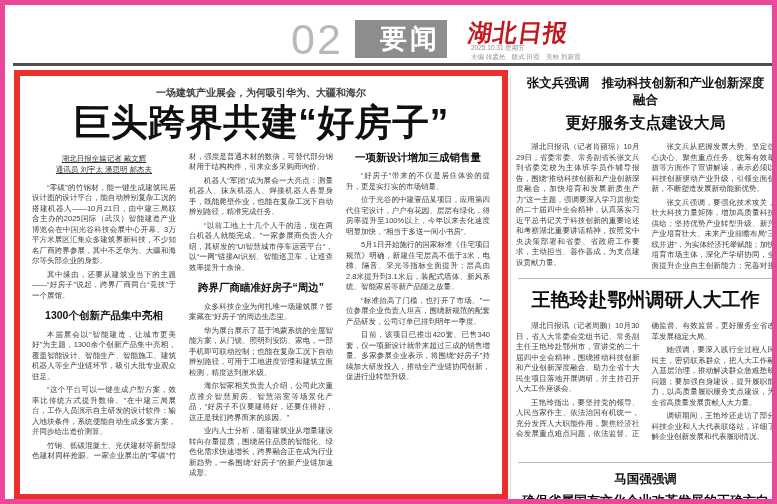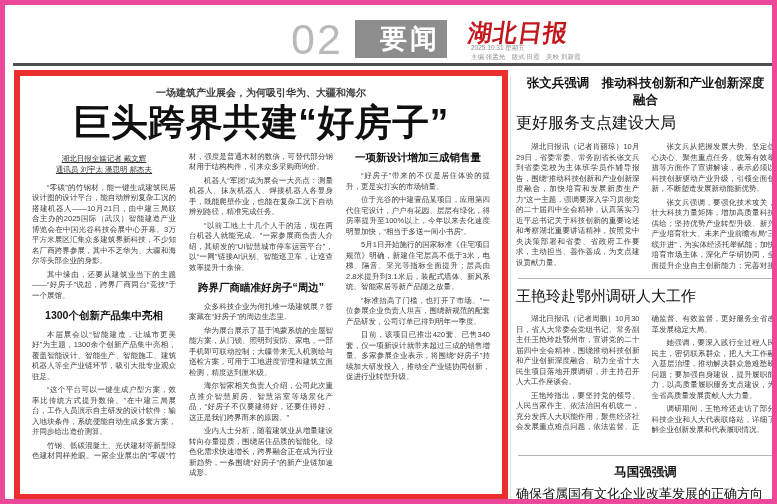--- a/index.html
+++ b/index.html
@@ -42,25 +42,25 @@
     font-size:10.5px;font-weight:bold;color:#111;text-align:center;margin:9px 0;
     break-inside:avoid;-webkit-column-break-inside:avoid;text-indent:0;
   }
   .byline{text-align:center;color:#333;margin:1px 0 8px;break-inside:avoid;text-decoration:underline;}
   .byline div{line-height:11px;}
   
   .v-divider{position:absolute;left:505px;top:70px;width:1px;height:424px;background:#dedede;}
   .right-col{position:absolute;left:511px;top:67px;width:259px;height:437px;overflow:hidden;}
   .r-article .kicker{font-size:12.5px;font-weight:bold;text-align:center;color:#151515;margin:3px 8px 4px;}
   .r-article .headline{
-    font-family:"Liberation Serif","DejaVu Serif",serif;font-weight:normal;text-align:left;
+    font-family:"Liberation Serif","DejaVu Serif",serif;font-weight:bold;text-align:center;
     color:#0f0f0f;margin:0 0 8px;
   }
   .hl-1{font-size:16px;}
-  .hl-2{font-size:15px;margin-top:4px;}
+  .hl-2{font-size:19px;margin-top:4px;}
   .hl-3{font-size:13px;}
   .r-body{
     column-count:2;column-gap:12px;column-fill:auto;overflow:hidden;
     font-size:7.5px;line-height:10.5px;text-align:justify;color:#3c3c3c;
   }
   .r-body p{margin:0 0 3px;text-indent:2em;}
   .rb-1{height:129px;}
   .rb-2{height:134px;}
   .r-divider{border:none;border-top:1px solid #b5b5b5;margin:7px 2px 8px;}
 </style>
@@ -87,21 +87,21 @@
     <p>“零碳”的竹钢材，能一键生成建筑民居设计图的设计平台，能自动辨别复杂工况的搭建机器人——10月21日，由中建三局联合主办的2025国际（武汉）智能建造产业博览会在中国光谷科技会展中心开幕。3万平方米展区汇集众多建筑界新科技，不少知名厂商跨界参展，其中不乏华为、大疆和海尔等头部企业的身影。</p>
         <p>其中缘由，还要从建筑业当下的主题——“好房子”说起，跨界厂商同台“竞技”于一个展馆。</p>
         <h3 class="subhead">1300个创新产品集中亮相</h3>
         <p>本届展会以“智能建造，让城市更美好”为主题，1300余个创新产品集中亮相，覆盖智能设计、智能生产、智能施工、建筑机器人等全产业链环节，吸引大批专业观众驻足。</p>
         <p>“这个平台可以一键生成户型方案，效率比传统方式提升数倍。”在中建三局展台，工作人员演示自主研发的设计软件：输入地块条件，系统便能自动生成多套方案，并同步给出造价测算。</p>
         <p>竹钢、低碳混凝土、光伏建材等新型绿色建材同样抢眼。一家企业展出的“零碳”竹材，强度是普通木材的数倍，可替代部分钢材用于结构构件，引来众多采购商询价。</p>
         <p>机器人“军团”成为展会一大亮点：测量机器人、抹灰机器人、焊接机器人各显身手，既能爬壁作业，也能在复杂工况下自动辨别路径，精准完成任务。</p>
         <p>“以前工地上十几个人干的活，现在两台机器人就能完成。”一家参展商负责人介绍，其研发的“UI智慧城市停车运营平台”，以“一网”链接AI识别、智能巡卫车，让巡查效率提升十余倍。</p>
         <h3 class="subhead">跨界厂商瞄准好房子“周边”</h3>
         <p>众多科技企业为何扎堆一场建筑展？答案藏在“好房子”的周边生态里。</p>
-        <p>华为展台展示了基于鸿蒙系统的全屋智能方案，从门锁、照明到安防、家电，一部手机即可联动控制；大疆带来无人机测绘与巡检方案，可用于工地进度管理和建筑立面检测，精度达到厘米级。</p>
+        <p>华为展台展示了基于鸿蒙系统的全屋智能方案，从门锁、照明到安防、家电，一部手机即可联动控制；也能在复杂工况下自动辨别路径，可用于工地进度管理和建筑立面检测，精度达到厘米级。</p>
         <p>海尔智家相关负责人介绍，公司此次重点推介智慧厨房、智慧浴室等场景化产品，“好房子不仅要建得好，还要住得好，这正是我们跨界而来的原因。”</p>
         <p>业内人士分析，随着建筑业从增量建设转向存量提质，围绕居住品质的智能化、绿色化需求快速增长，跨界融合正在成为行业新趋势，一条围绕“好房子”的新产业链加速成形。</p>
         <h3 class="subhead">一项新设计增加三成销售量</h3>
         <p>“好房子”带来的不仅是居住体验的提升，更是实打实的市场销量。</p>
         <p>位于光谷的中建壹品某项目，应用第四代住宅设计，户户有花园、层层有绿化，得房率提升至100%以上，今年以来去化速度明显加快，“相当于多送一间小书房”。</p>
         <p>5月1日开始施行的国家标准《住宅项目规范》明确，新建住宅层高不低于3米，电梯、隔音、采光等指标全面提升；层高由2.8米提升到3.1米后，装配式墙体、新风系统、智能家居等新产品随之放量。</p>
         <p>“标准抬高了门槛，也打开了市场。”一位参展企业负责人坦言，围绕新规范的配套产品研发，公司订单已排到明年一季度。</p>
         <p>目前，该项目已推出420套、已售340套，仅一项新设计就带来超过三成的销售增量。多家参展企业表示，将围绕“好房子”持续加大研发投入，推动全产业链协同创新，促进行业转型升级。</p>
       </div>
   </div>

